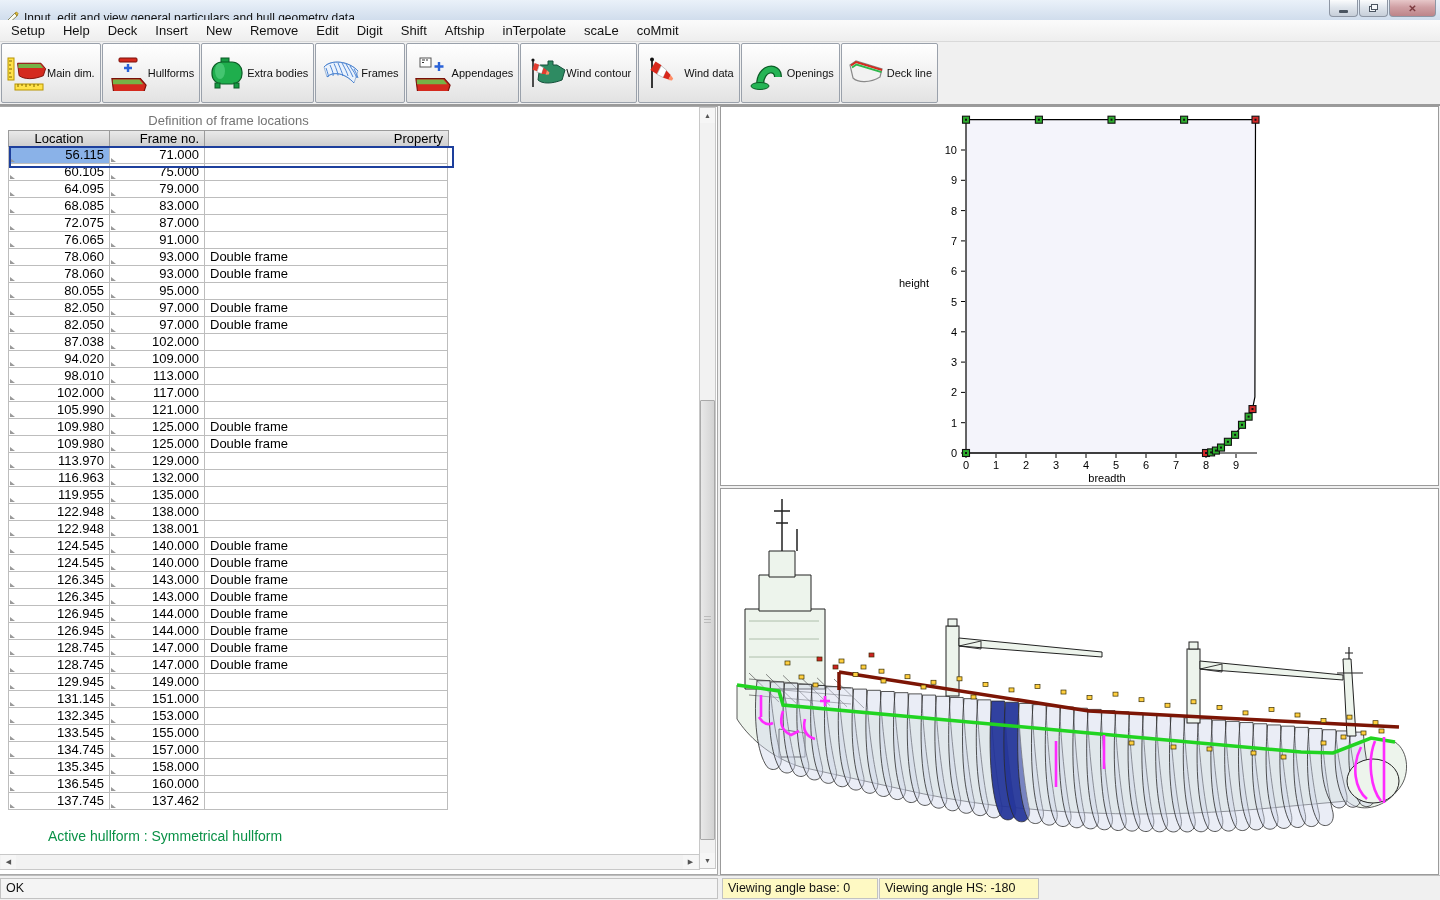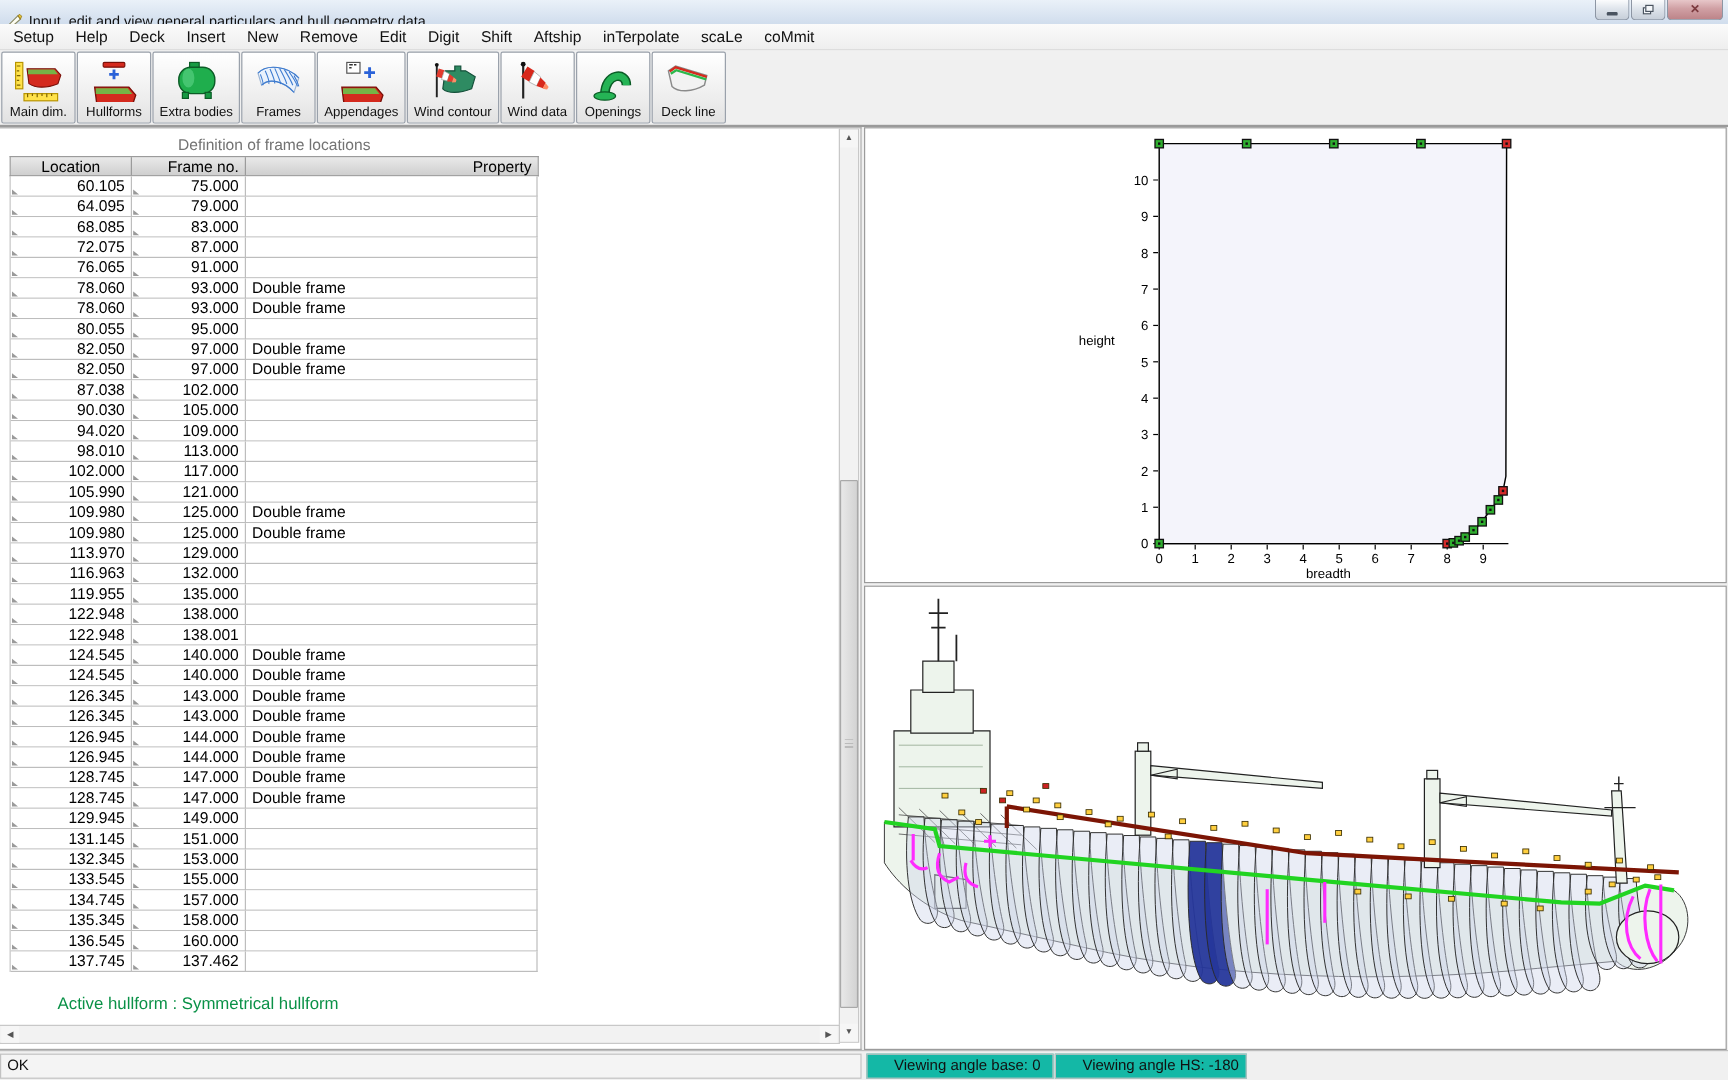--- a/index.html
+++ b/index.html
@@ -29,21 +29,21 @@
   #menubar{position:absolute;left:0;top:20px;width:1440px;height:22px;
     background:linear-gradient(#fbfbfb,#eeeeee);border-bottom:1px solid #d9d9d9;
     display:flex;align-items:center;padding-left:2px;}
   .menu-item{font-size:13px;color:#111;padding:2px 9px;cursor:default;}
 
   
   #toolbar{position:absolute;left:0;top:42px;width:1440px;height:64px;
     background:#f0f0f0;border-bottom:2px solid #9a9a9a;display:flex;align-items:stretch;padding:1px 0 0 1px;}
   .tool-btn{height:60px;margin-right:1px;border:1px solid #9aa1ab;border-radius:2px;
     background:linear-gradient(#ffffff,#ececec 70%,#e2e2e2);
-    display:flex;flex-direction:column;align-items:center;justify-content:flex-end;
+    display:flex;flex-direction:row;align-items:center;justify-content:flex-end;
     padding:2px 5px 1px 5px;min-width:62px;}
   .tool-btn .ticon{height:40px;display:flex;align-items:center;justify-content:center;}
   .tool-btn .tlabel{font-size:11px;color:#111;line-height:13px;white-space:nowrap;}
 
   
   #main{position:absolute;left:0;top:106px;width:1440px;height:769px;background:#f0f0f0;}
   #left-panel{position:absolute;left:0;top:0;width:718px;height:769px;background:#fff;
     border:1px solid #a8a8a8;border-left:none;}
   
   #frame-table{position:absolute;left:8px;top:6px;width:441px;font-size:13px;color:#000;}
@@ -88,22 +88,22 @@
     border:1px solid #9b9b9b;box-shadow:inset 1px 1px 0 #fff;}
   #panel-chart{top:0;height:380px;}
   #panel-ship{top:382px;height:387px;}
   .rpanel svg{display:block;}
 
   
   #statusbar{position:absolute;left:0;top:875px;width:1440px;height:25px;background:#f0f0f0;
     border-top:1px solid #bdbdbd;font-size:12.5px;color:#111;}
   #status-left{position:absolute;left:0;top:2px;width:718px;height:21px;
     border:1px solid #c2c2c2;background:#f4f4f4;line-height:19px;padding-left:5px;}
-  .status-cell{position:absolute;top:2px;height:21px;border:1px solid #c2c2c2;background:#14b8a6;
-    line-height:19px;padding-left:22px;}
+  .status-cell{position:absolute;top:2px;height:21px;border:1px solid #c2c2c2;background:#fef9c3;
+    line-height:19px;padding-left:5px;}
   #status-base{left:722px;width:156px;}
   #status-hs{left:879px;width:160px;}
 </style>
 </head>
 <body>
 
 <div id="titlebar">
   <svg class="app-icon" viewBox="0 0 15 14">
     <polygon points="1,12 11,2 13,5 4,13" fill="#fdfdf2" stroke="#8a8a66" stroke-width="1"></polygon>
     <polygon points="11,2 13,5 14,2.5 12.5,1" fill="#e8c53a" stroke="#9a7d18" stroke-width="0.8"></polygon>
@@ -274,20 +274,25 @@
 
   <div id="left-panel">
     <div id="frame-table">
       <div class="tbl-title">Definition of frame locations</div>
       <div class="tbl-head">
         <div class="hc c0">Location</div>
         <div class="hc c1">Frame no.</div>
         <div class="hc c2">Property</div>
       </div>
       <div class="tbl-body" id="tbl-body">
+          <div class="trow selected">
+            <div class="tc c0">56.115</div>
+            <div class="tc c1">71.000</div>
+            <div class="tc c2"></div>
+          </div>
           <div class="trow">
             <div class="tc c0">60.105</div>
             <div class="tc c1">75.000</div>
             <div class="tc c2"></div>
           </div>
           <div class="trow">
             <div class="tc c0">64.095</div>
             <div class="tc c1">79.000</div>
             <div class="tc c2"></div>
           </div>
@@ -327,25 +332,20 @@
             <div class="tc c2">Double frame</div>
           </div>
           <div class="trow">
             <div class="tc c0">82.050</div>
             <div class="tc c1">97.000</div>
             <div class="tc c2">Double frame</div>
           </div>
           <div class="trow">
             <div class="tc c0">87.038</div>
             <div class="tc c1">102.000</div>
-            <div class="tc c2"></div>
-          </div>
-          <div class="trow">
-            <div class="tc c0">90.030</div>
-            <div class="tc c1">105.000</div>
             <div class="tc c2"></div>
           </div>
           <div class="trow">
             <div class="tc c0">94.020</div>
             <div class="tc c1">109.000</div>
             <div class="tc c2"></div>
           </div>
           <div class="trow">
             <div class="tc c0">98.010</div>
             <div class="tc c1">113.000</div>

